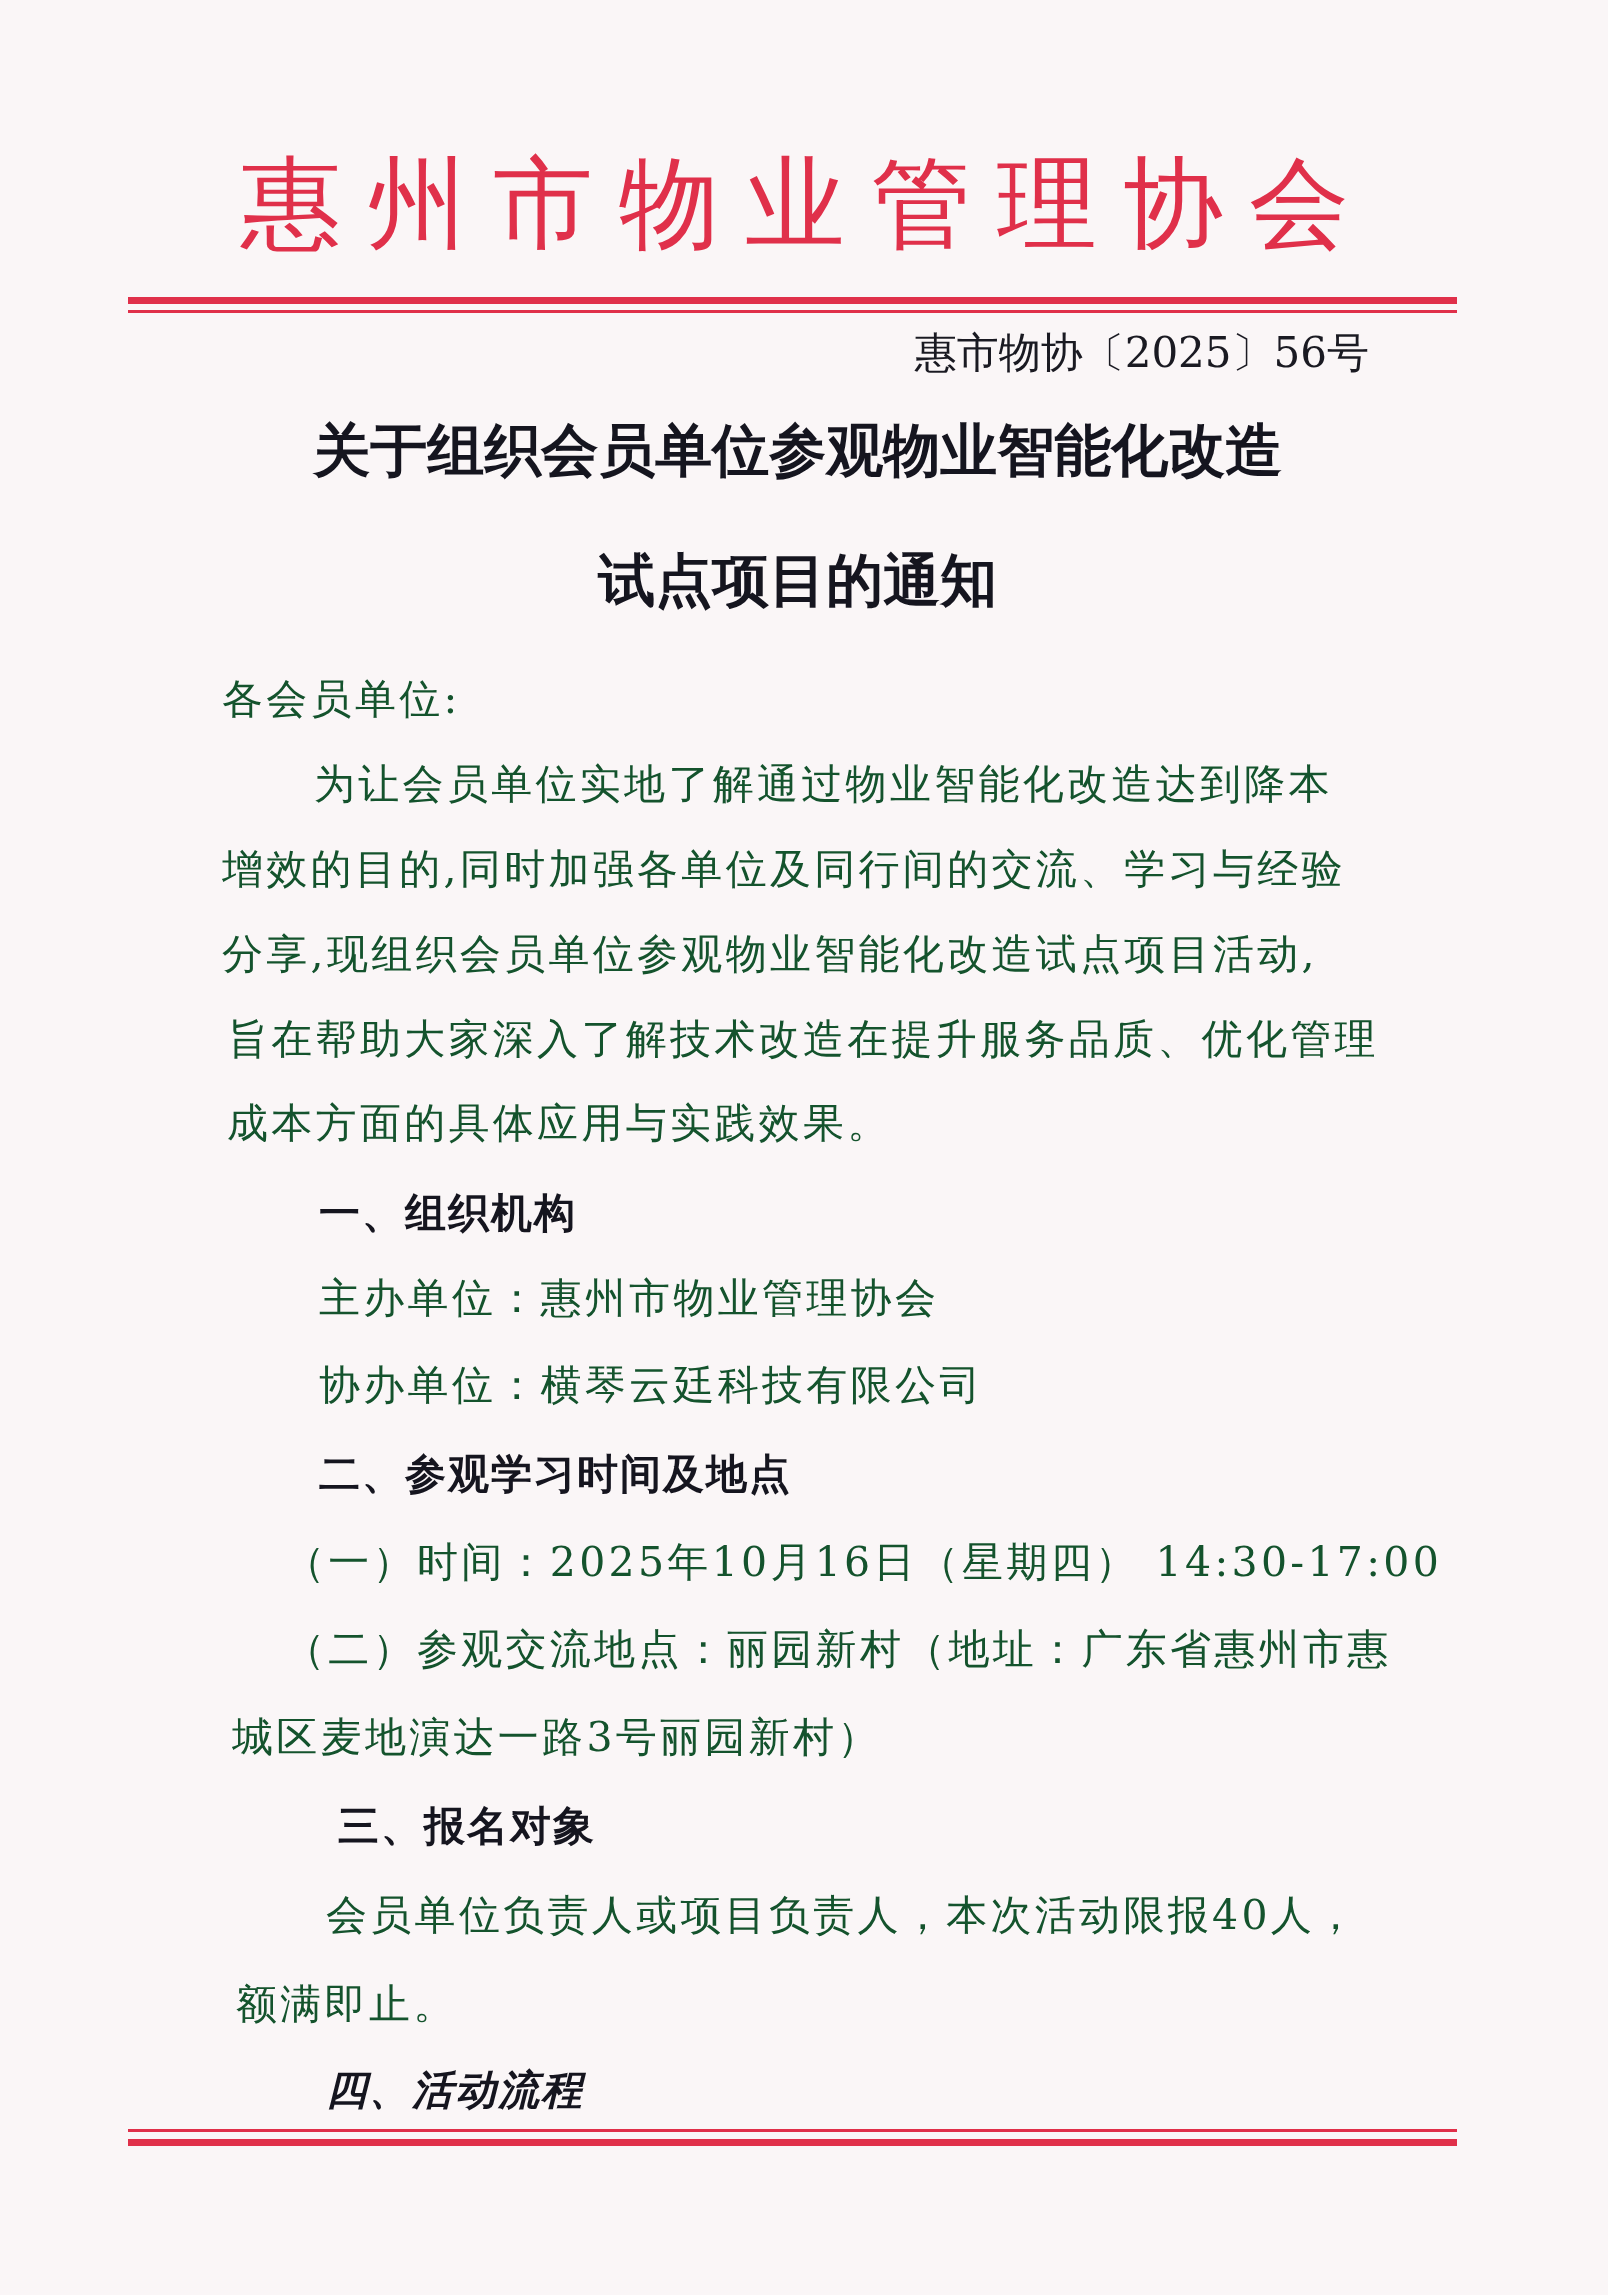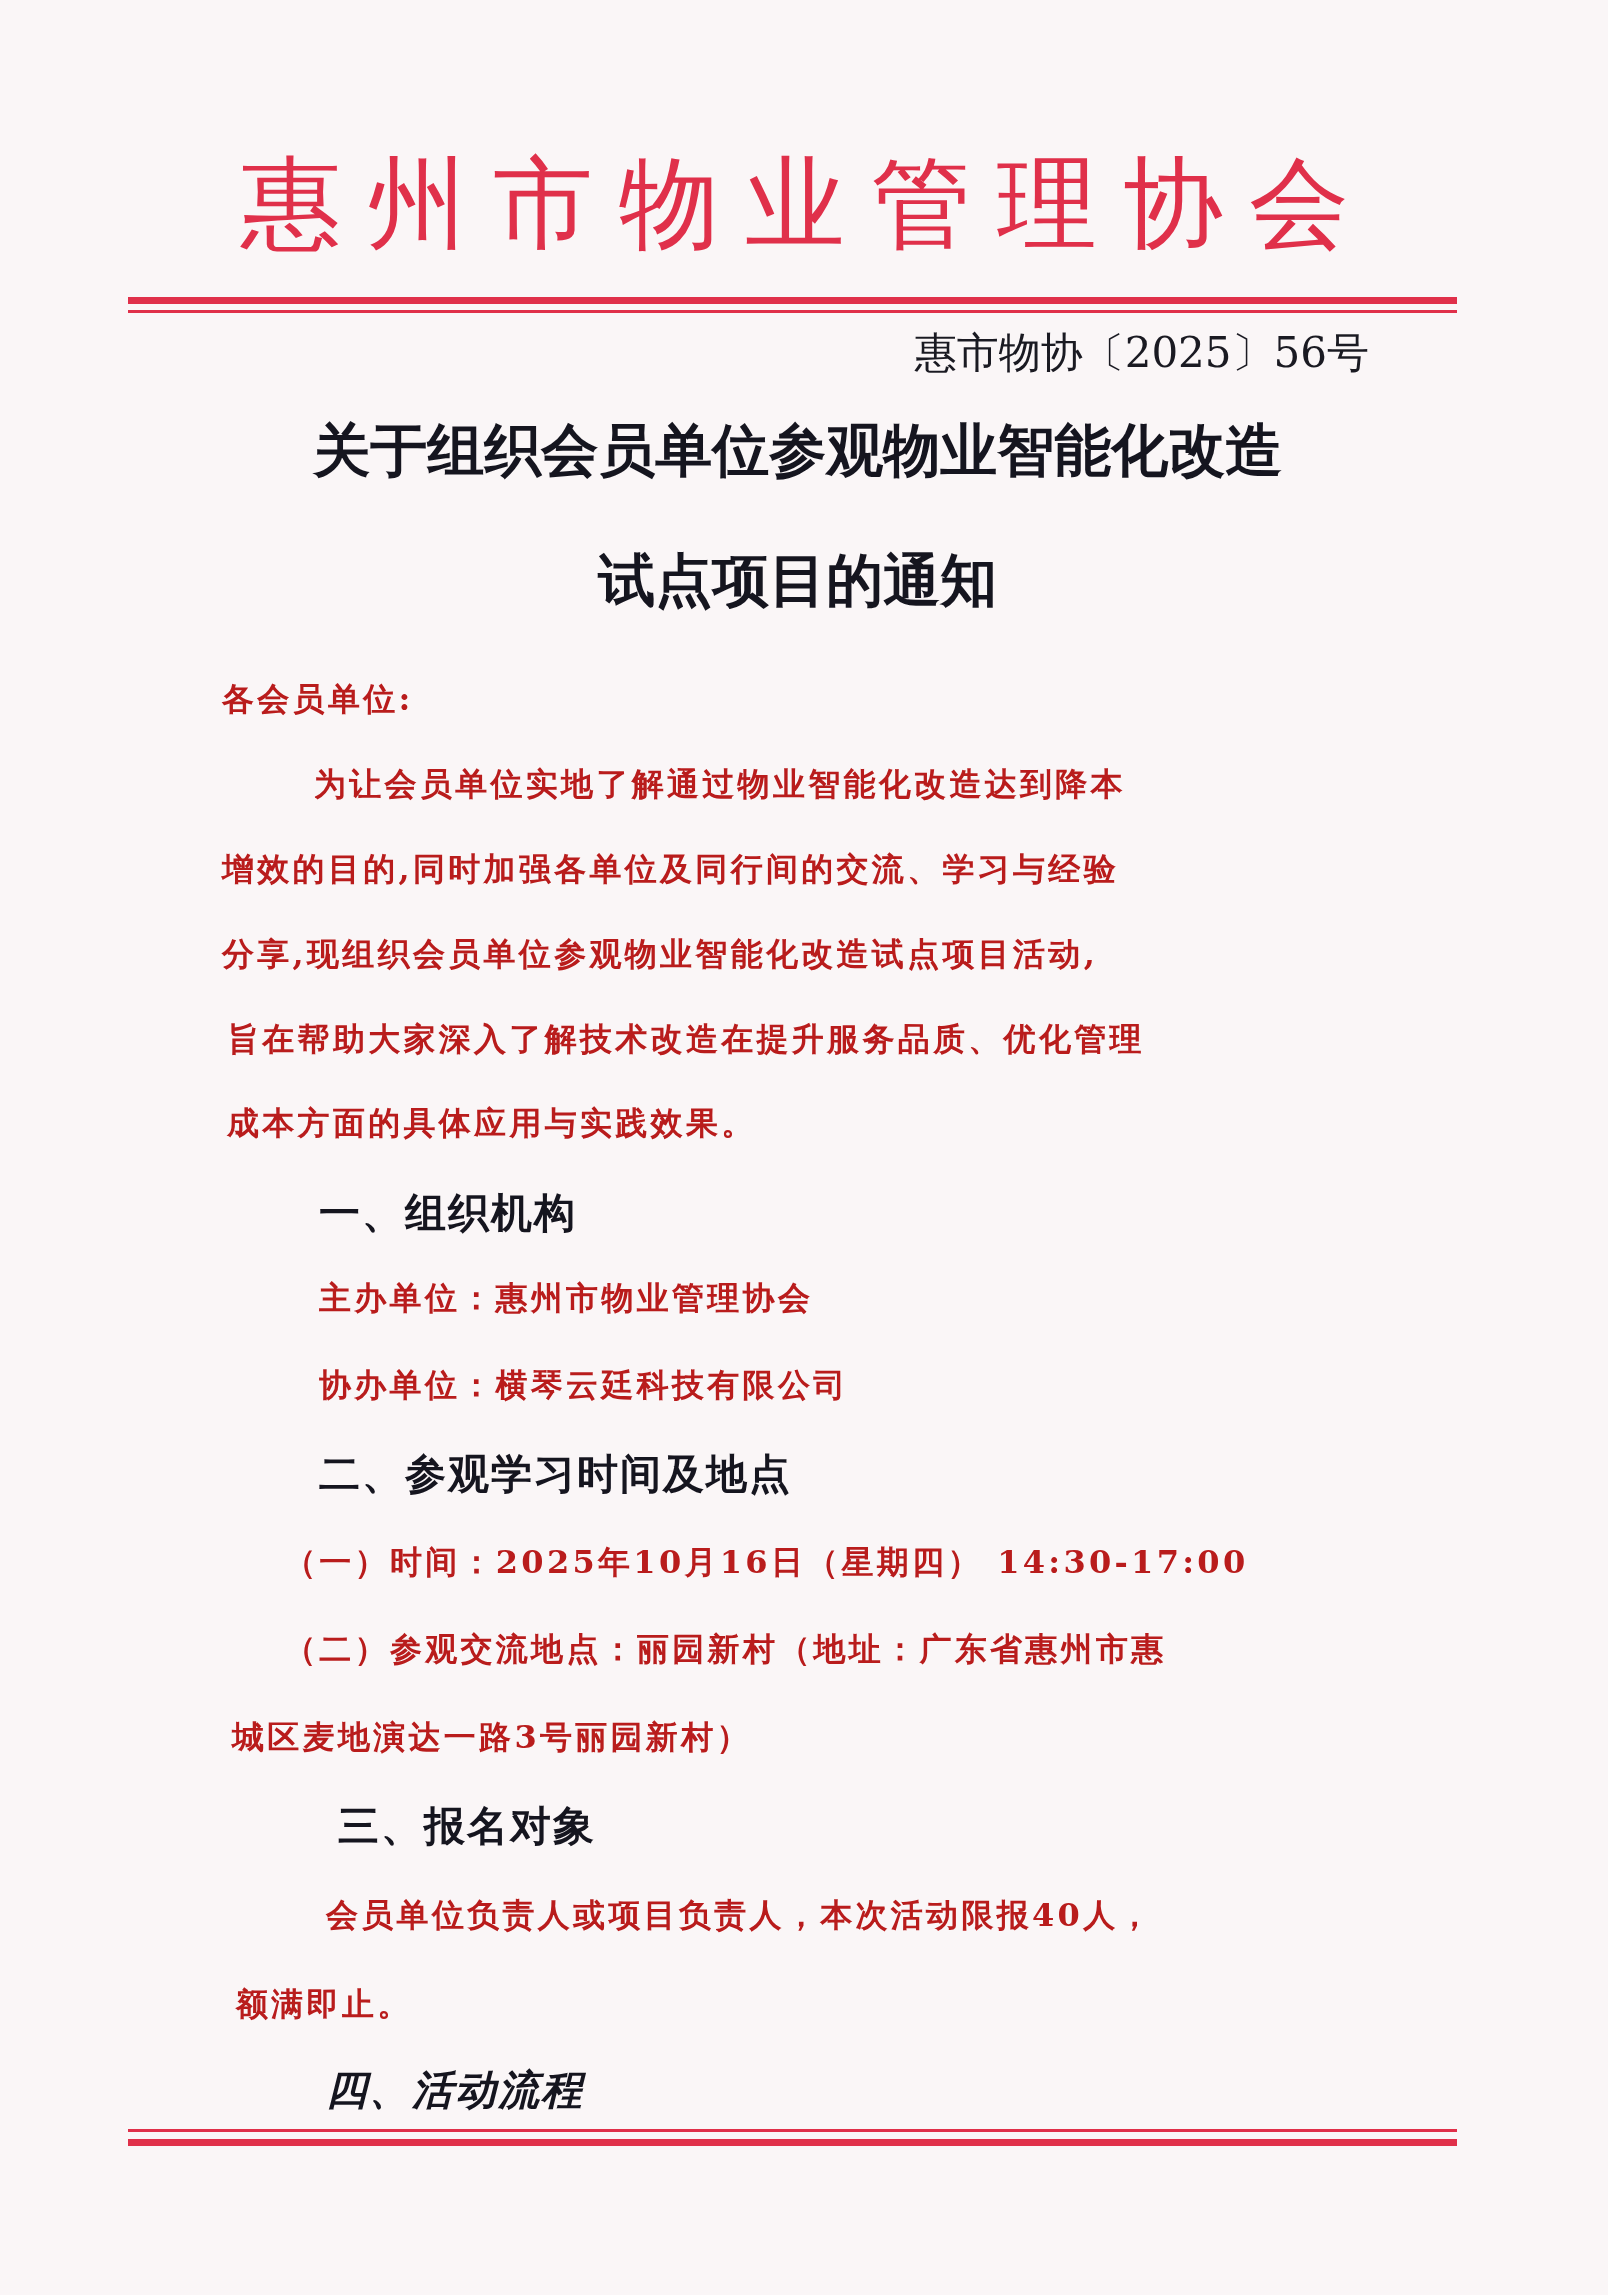--- a/index.html
+++ b/index.html
@@ -35,22 +35,22 @@
 
     .title {
       position: absolute; left: 0; width: 1609px; text-align: center;
       font-family: "DejaVu Sans", "Liberation Sans", sans-serif;
       font-weight: bold; font-size: 57px; line-height: 73px; color: #15151f;
     }
     .title.l1 { top: 414px; left: -6.7px; }
     .title.l2 { top: 544px; left: -6.7px; }
 
     .line {
-      position: absolute; font-size: 32px; line-height: 53px;
-      white-space: nowrap; color: #b91c1c; letter-spacing: 3.3px; font-weight: bold;
+      position: absolute; font-size: 41px; line-height: 53px;
+      white-space: nowrap; color: #14532d; letter-spacing: 3.3px;
     }
     .head {
       position: absolute; font-family: "DejaVu Sans", "Liberation Sans", sans-serif;
       font-weight: bold; font-size: 41px; line-height: 53px; white-space: nowrap;
       color: #15151f; letter-spacing: 2px;
     }
   </style>
 </head>
 <body>
 

